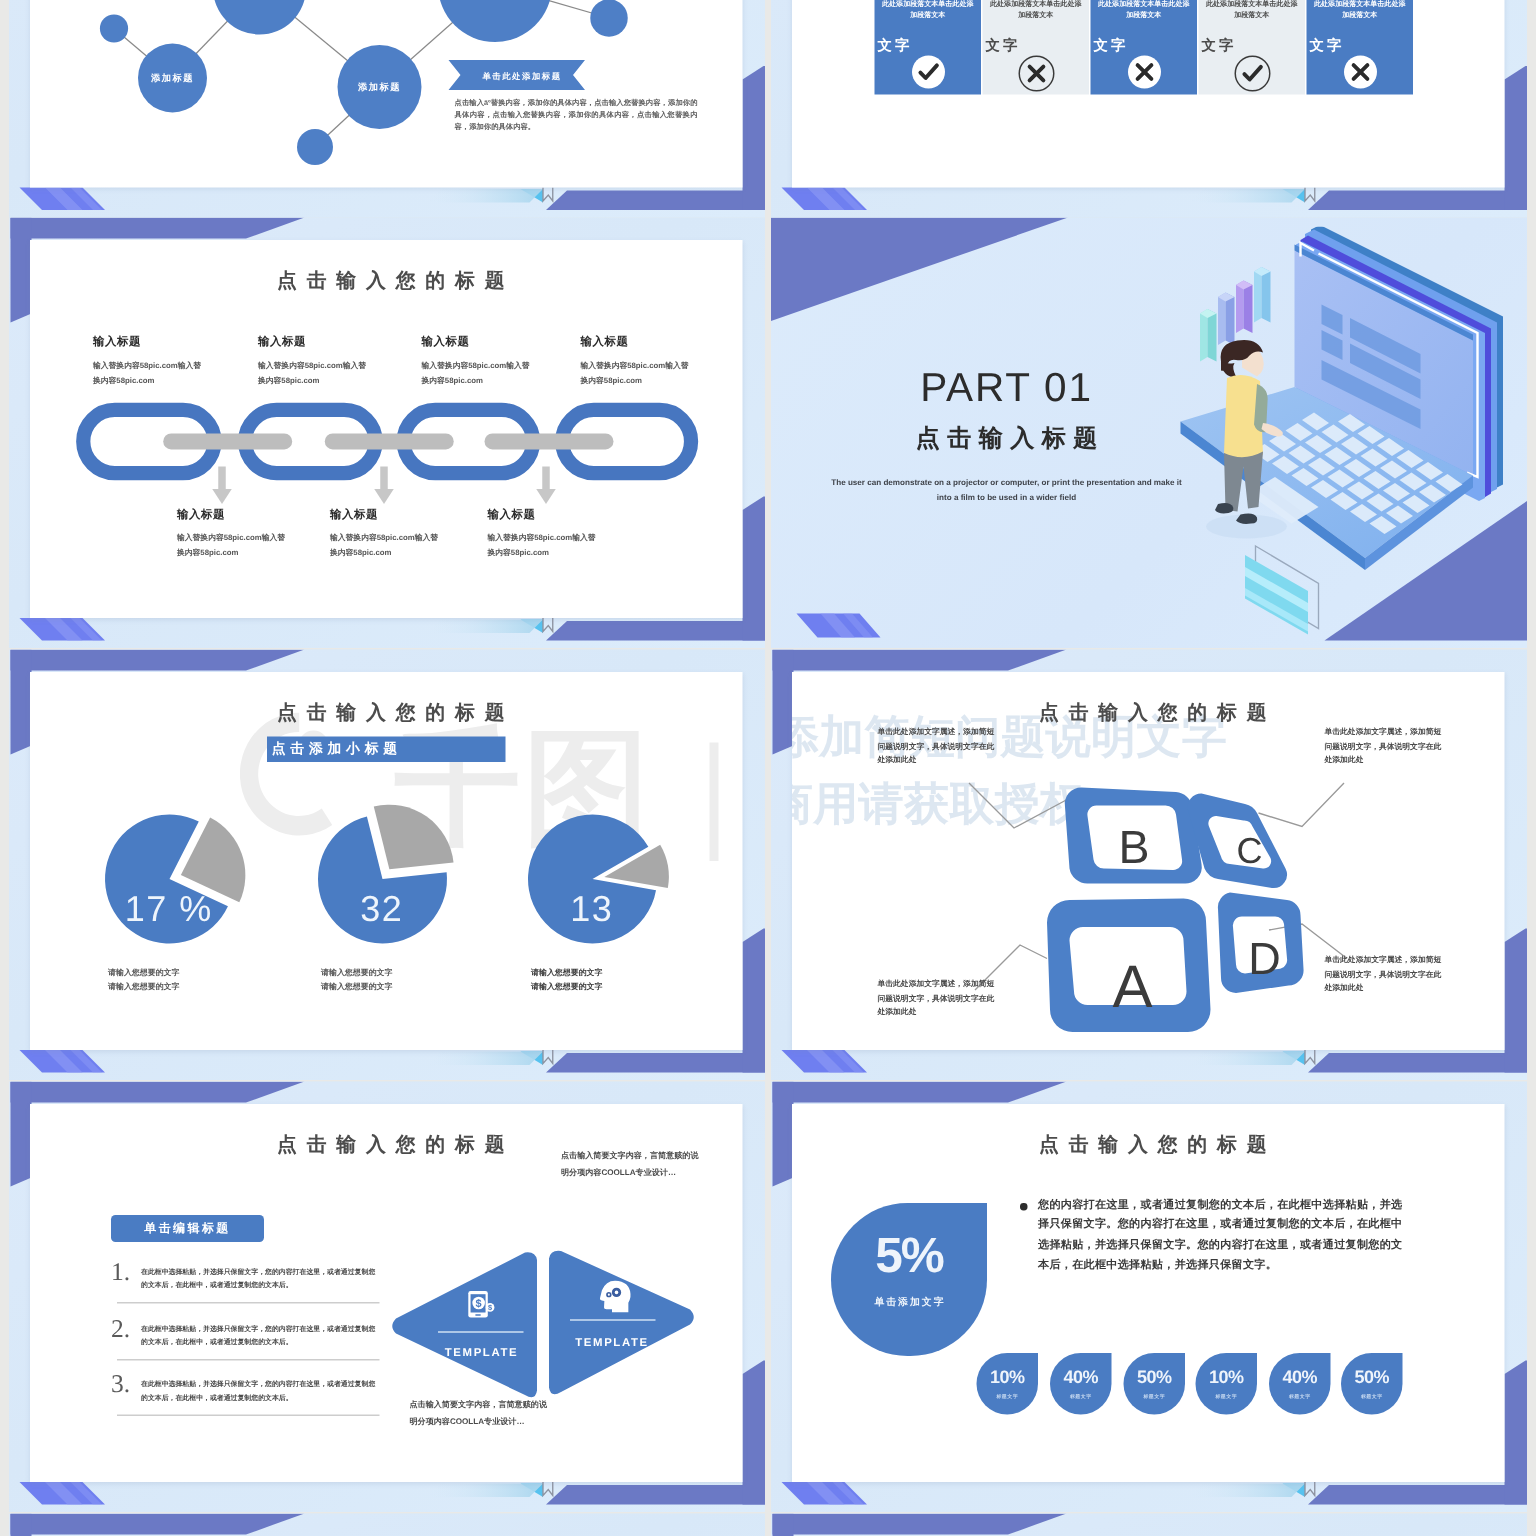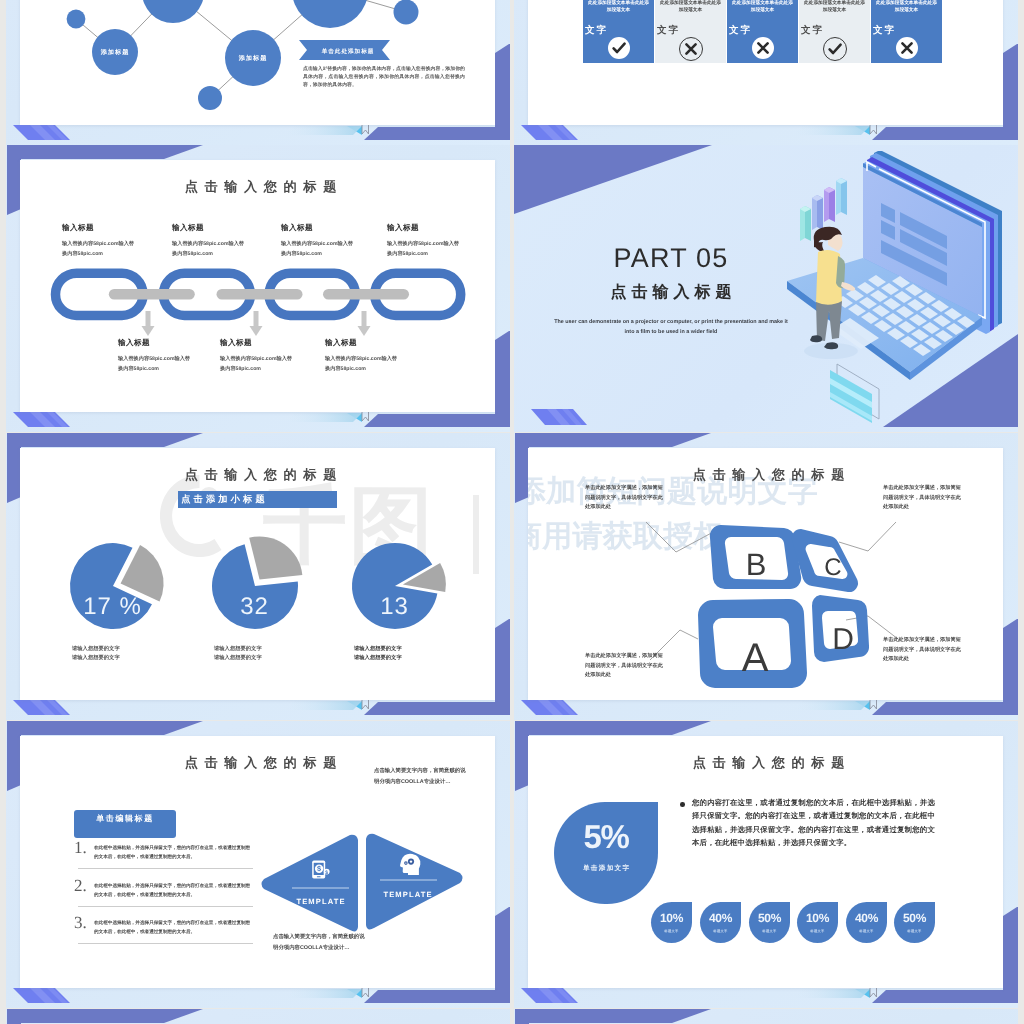--- a/index.html
+++ b/index.html
@@ -77,21 +77,21 @@
 
   
   .wm-line1{position:absolute;left:-12px;top:29px;font-size:30px;font-weight:700;line-height:1;
             color:rgba(174,198,222,.42);letter-spacing:.2px;white-space:nowrap;}
   .wm-line2{position:absolute;left:-16px;top:74px;font-size:30px;font-weight:700;line-height:1;
             color:rgba(174,198,222,.42);letter-spacing:.2px;white-space:nowrap;}
   .abcd{position:absolute;left:0;top:0;}
   .note6{position:absolute;width:78px;font-size:5.2px;line-height:1.85;color:#4a4a4a;font-weight:600;}
 
   
-  .badge7{position:absolute;left:54px;top:74px;width:102px;height:28px;background:#4a7cc3;
+  .badge7{position:absolute;left:54px;top:74px;width:102px;height:18px;background:#4a7cc3;
           border-radius:3px;color:#fff;font-size:8px;font-weight:700;letter-spacing:1.6px;
           text-align:center;line-height:18px;}
   .list7{position:absolute;left:54px;top:104px;width:179px;}
   .li7{position:relative;height:37.6px;}
   .li7 .n{position:absolute;left:0;top:-2px;font-size:17px;color:#5a5a5a;font-weight:400;
           font-family:"Liberation Serif","DejaVu Serif",serif;}
   .li7 .t{position:absolute;left:20px;top:4px;width:159px;font-size:4.6px;line-height:1.95;
           color:#4a4a4a;font-weight:600;}
   .li7 .rule{position:absolute;left:4px;top:28px;width:175px;height:1px;background:#cdcdcd;}
   .arrows7{position:absolute;left:237px;top:97px;overflow:visible;}
@@ -335,21 +335,21 @@
             <stop offset="1" stop-color="#a9d6ee" stop-opacity="1"></stop>
           </linearGradient>
         </defs>
     <polygon points="0,0 198,0 0,69" fill="#6b79c5"></polygon>
     <polygon points="369,282 504,189 504,282" fill="#6b79c5"></polygon>
     <polygon points="17,264 59,264 73,280 31,280" fill="#6f7ff0"></polygon>
     <polygon points="33,264 42,264 56,280 47,280" fill="#8c99f5" opacity=".65"></polygon>
     <polygon points="48,264 54,264 68,280 62,280" fill="#8c99f5" opacity=".5"></polygon>
   </svg>
   <div class="cover-txt">
-    <div class="part">PART 05</div>
+    <div class="part">PART 01</div>
     <div class="partsub">点击输入标题</div>
     <div class="partdesc">The user can demonstrate on a projector or computer, or print the presentation and make it into a film to be used in a wider field</div>
   </div>
   <div class="iso">
    <svg width="270" height="287" viewBox="0 0 270 287">
     <defs>
       <linearGradient id="scr" x1="0" y1="0" x2="1" y2="1">
         <stop offset="0" stop-color="#a9c0f4"></stop>
               <stop offset="1" stop-color="#93b3f0"></stop>
       </linearGradient>

